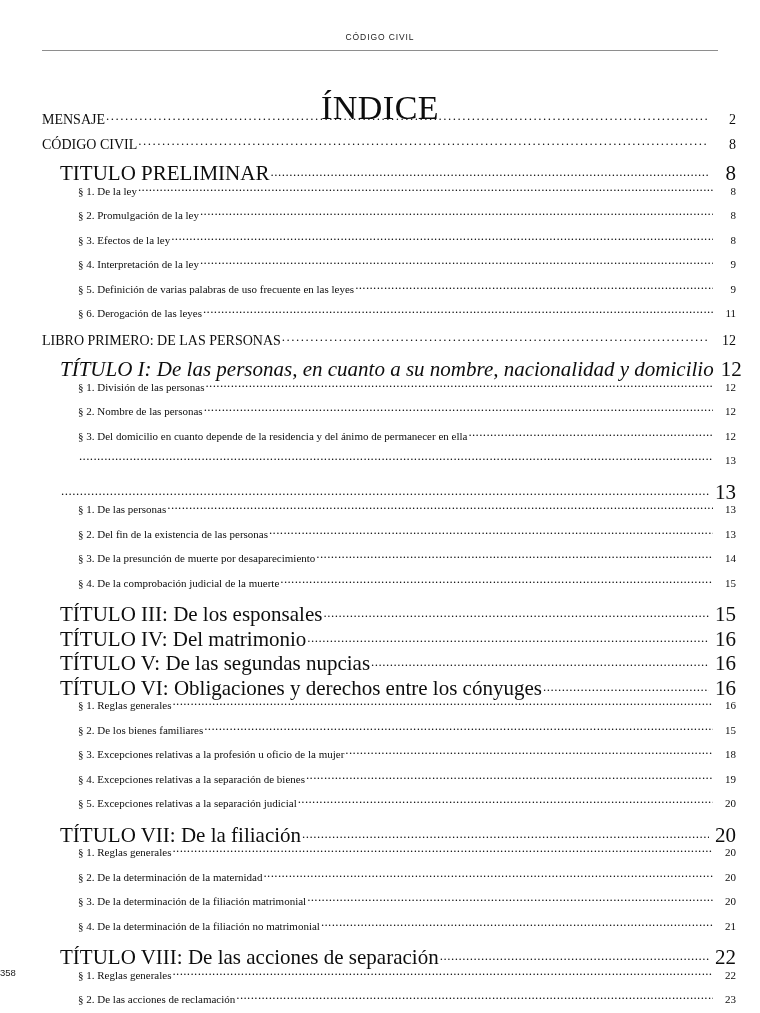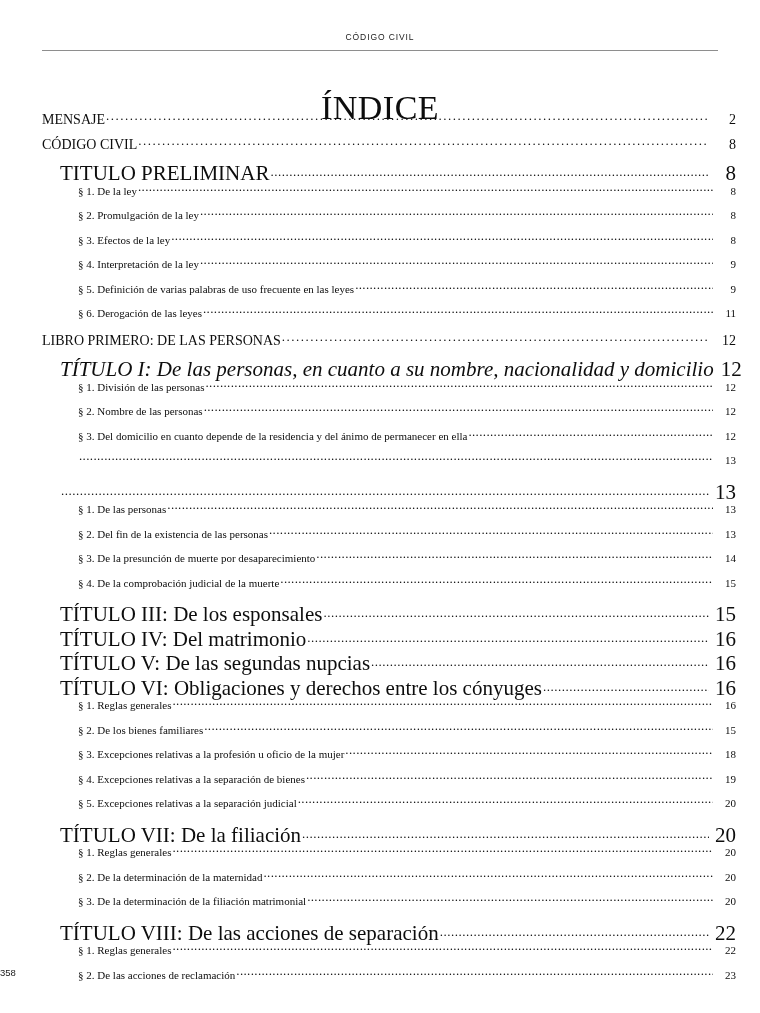--- a/index.html
+++ b/index.html
@@ -290,20 +290,25 @@
     <div class="toc-row lvl2">
       <span class="toc-label">§ 2. De la determinación de la maternidad</span>
       <span class="leader"></span>
       <span class="toc-page">20</span>
     </div>
     <div class="toc-row lvl2">
       <span class="toc-label">§ 3. De la determinación de la filiación matrimonial</span>
       <span class="leader"></span>
       <span class="toc-page">20</span>
     </div>
+    <div class="toc-row lvl2">
+      <span class="toc-label">§ 4. De la determinación de la filiación no matrimonial</span>
+      <span class="leader"></span>
+      <span class="toc-page">21</span>
+    </div>
     <div class="toc-row lvl1">
       <span class="toc-label"><span>TÍTULO VIII: </span><span class="desc">De las acciones de separación</span></span>
       <span class="leader"></span>
       <span class="toc-page">22</span>
     </div>
     <div class="toc-row lvl2">
       <span class="toc-label">§ 1. Reglas generales</span>
       <span class="leader"></span>
       <span class="toc-page">22</span>
     </div>

